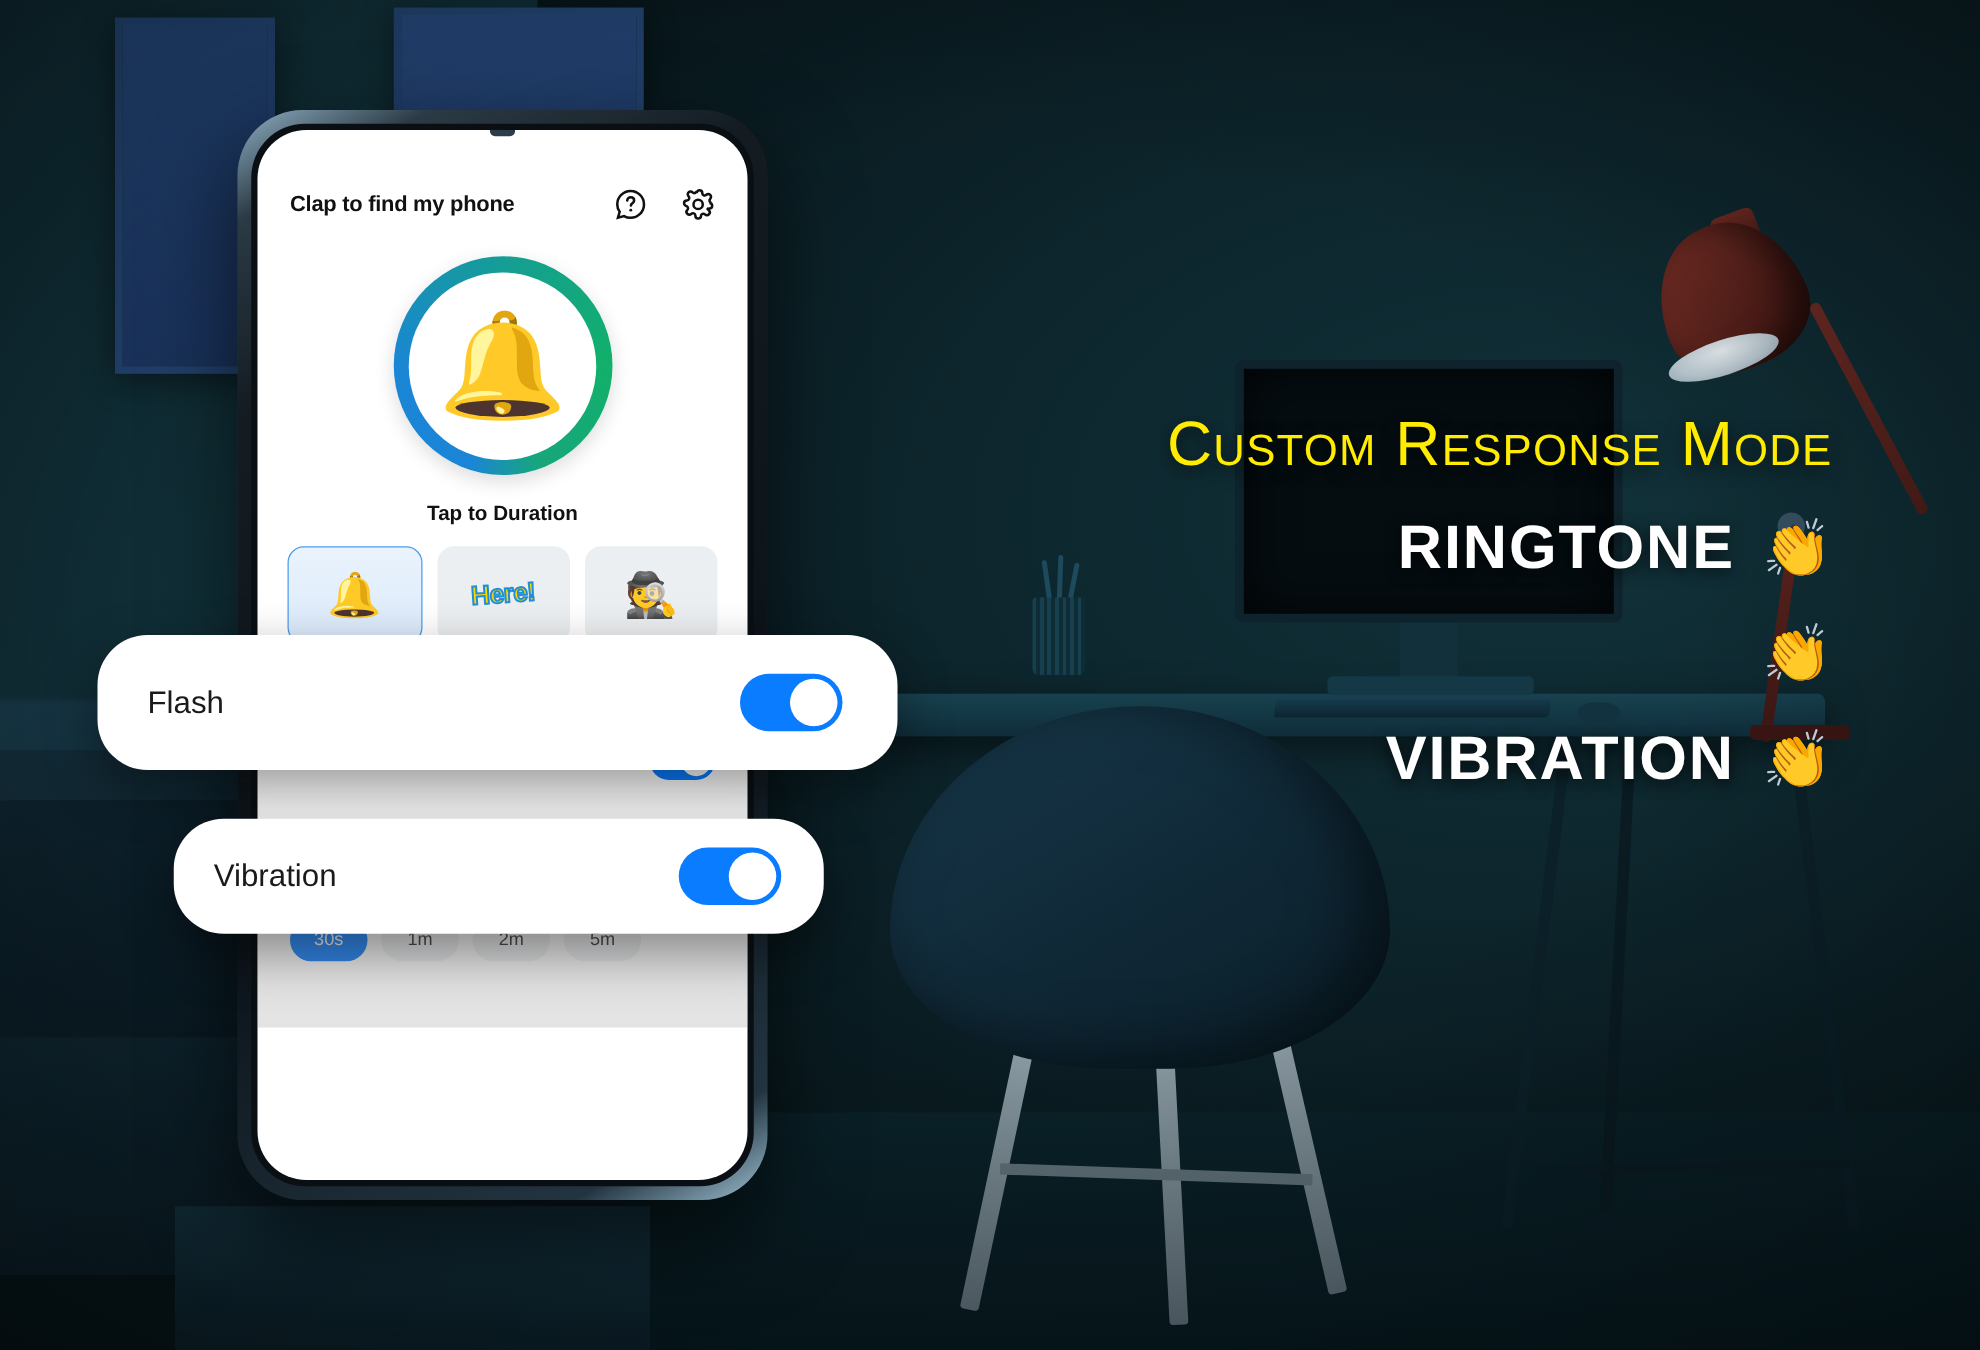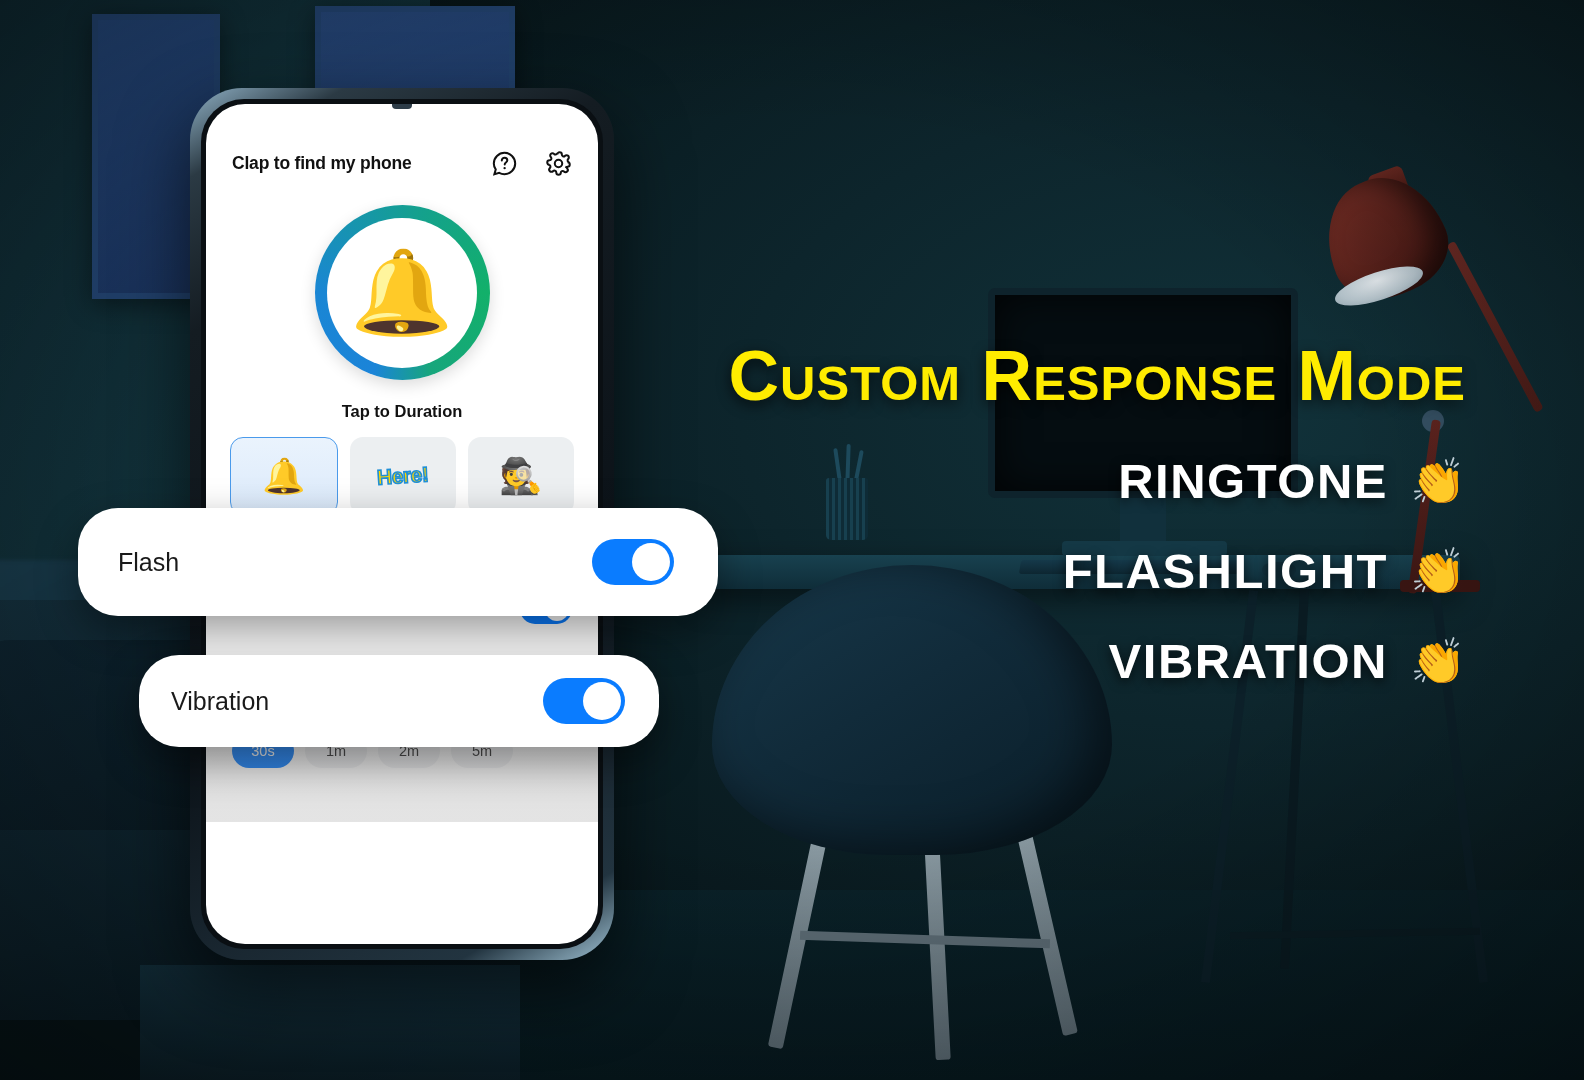--- a/index.html
+++ b/index.html
@@ -194,24 +194,24 @@
   .float .f-sw { width:82px; height:46px; border-radius:23px; background:#0a7cff;
     position:relative; flex:0 0 auto; }
   .float .f-sw::after { content:""; position:absolute; right:4px; top:4px;
     width:38px; height:38px; border-radius:50%; background:#fff; }
   .float.flash { left:78px; top:508px; width:640px; height:108px; padding:0 44px 0 40px; }
   .float.vibe  { left:139px; top:655px; width:520px; height:92px; padding:0 34px 0 32px; }
 
   
   .promo { position:absolute; right:0; top:330px; width:900px; text-align:right;
     padding-right:118px; }
-  .promo-title { font-size:70px; font-weight:bold; color:#ffec00;
+  .promo-title { font-size:50px; font-weight:normal; color:#ffec00;
     font-variant:small-caps; letter-spacing:1px; line-height:1;
-    text-shadow:0 4px 14px rgba(0,0,0,.7);margin-top:11px; }
-  .promo-list { margin-top:42px; }
+    text-shadow:0 4px 14px rgba(0,0,0,.7); }
+  .promo-list { margin-top:30px; }
   .promo-item { display:flex; align-items:center; justify-content:flex-end;
     gap:22px; margin-bottom:34px; }
   .promo-item .pl { font-size:49px; font-weight:bold; color:#fff;
     letter-spacing:1.5px; text-shadow:0 3px 12px rgba(0,0,0,.7); }
   .promo-item .pe { font-size:45px; line-height:1; }
 </style>
 </head>
 <body>
 
 <div class="scene">
@@ -353,21 +353,20 @@
 </div>
 
 <div class="promo">
   <div class="promo-title">Custom Response Mode</div>
   <div class="promo-list">
     <div class="promo-item">
       <span class="pl">RINGTONE</span>
       <span class="pe">👏</span>
     </div>
     <div class="promo-item">
-      <span class="pl">FLASHLIGHT</span>
       <span class="pe">👏</span>
     </div>
     <div class="promo-item">
       <span class="pl">VIBRATION</span>
       <span class="pe">👏</span>
     </div>
   </div>
 </div>
 
 </body></html>

